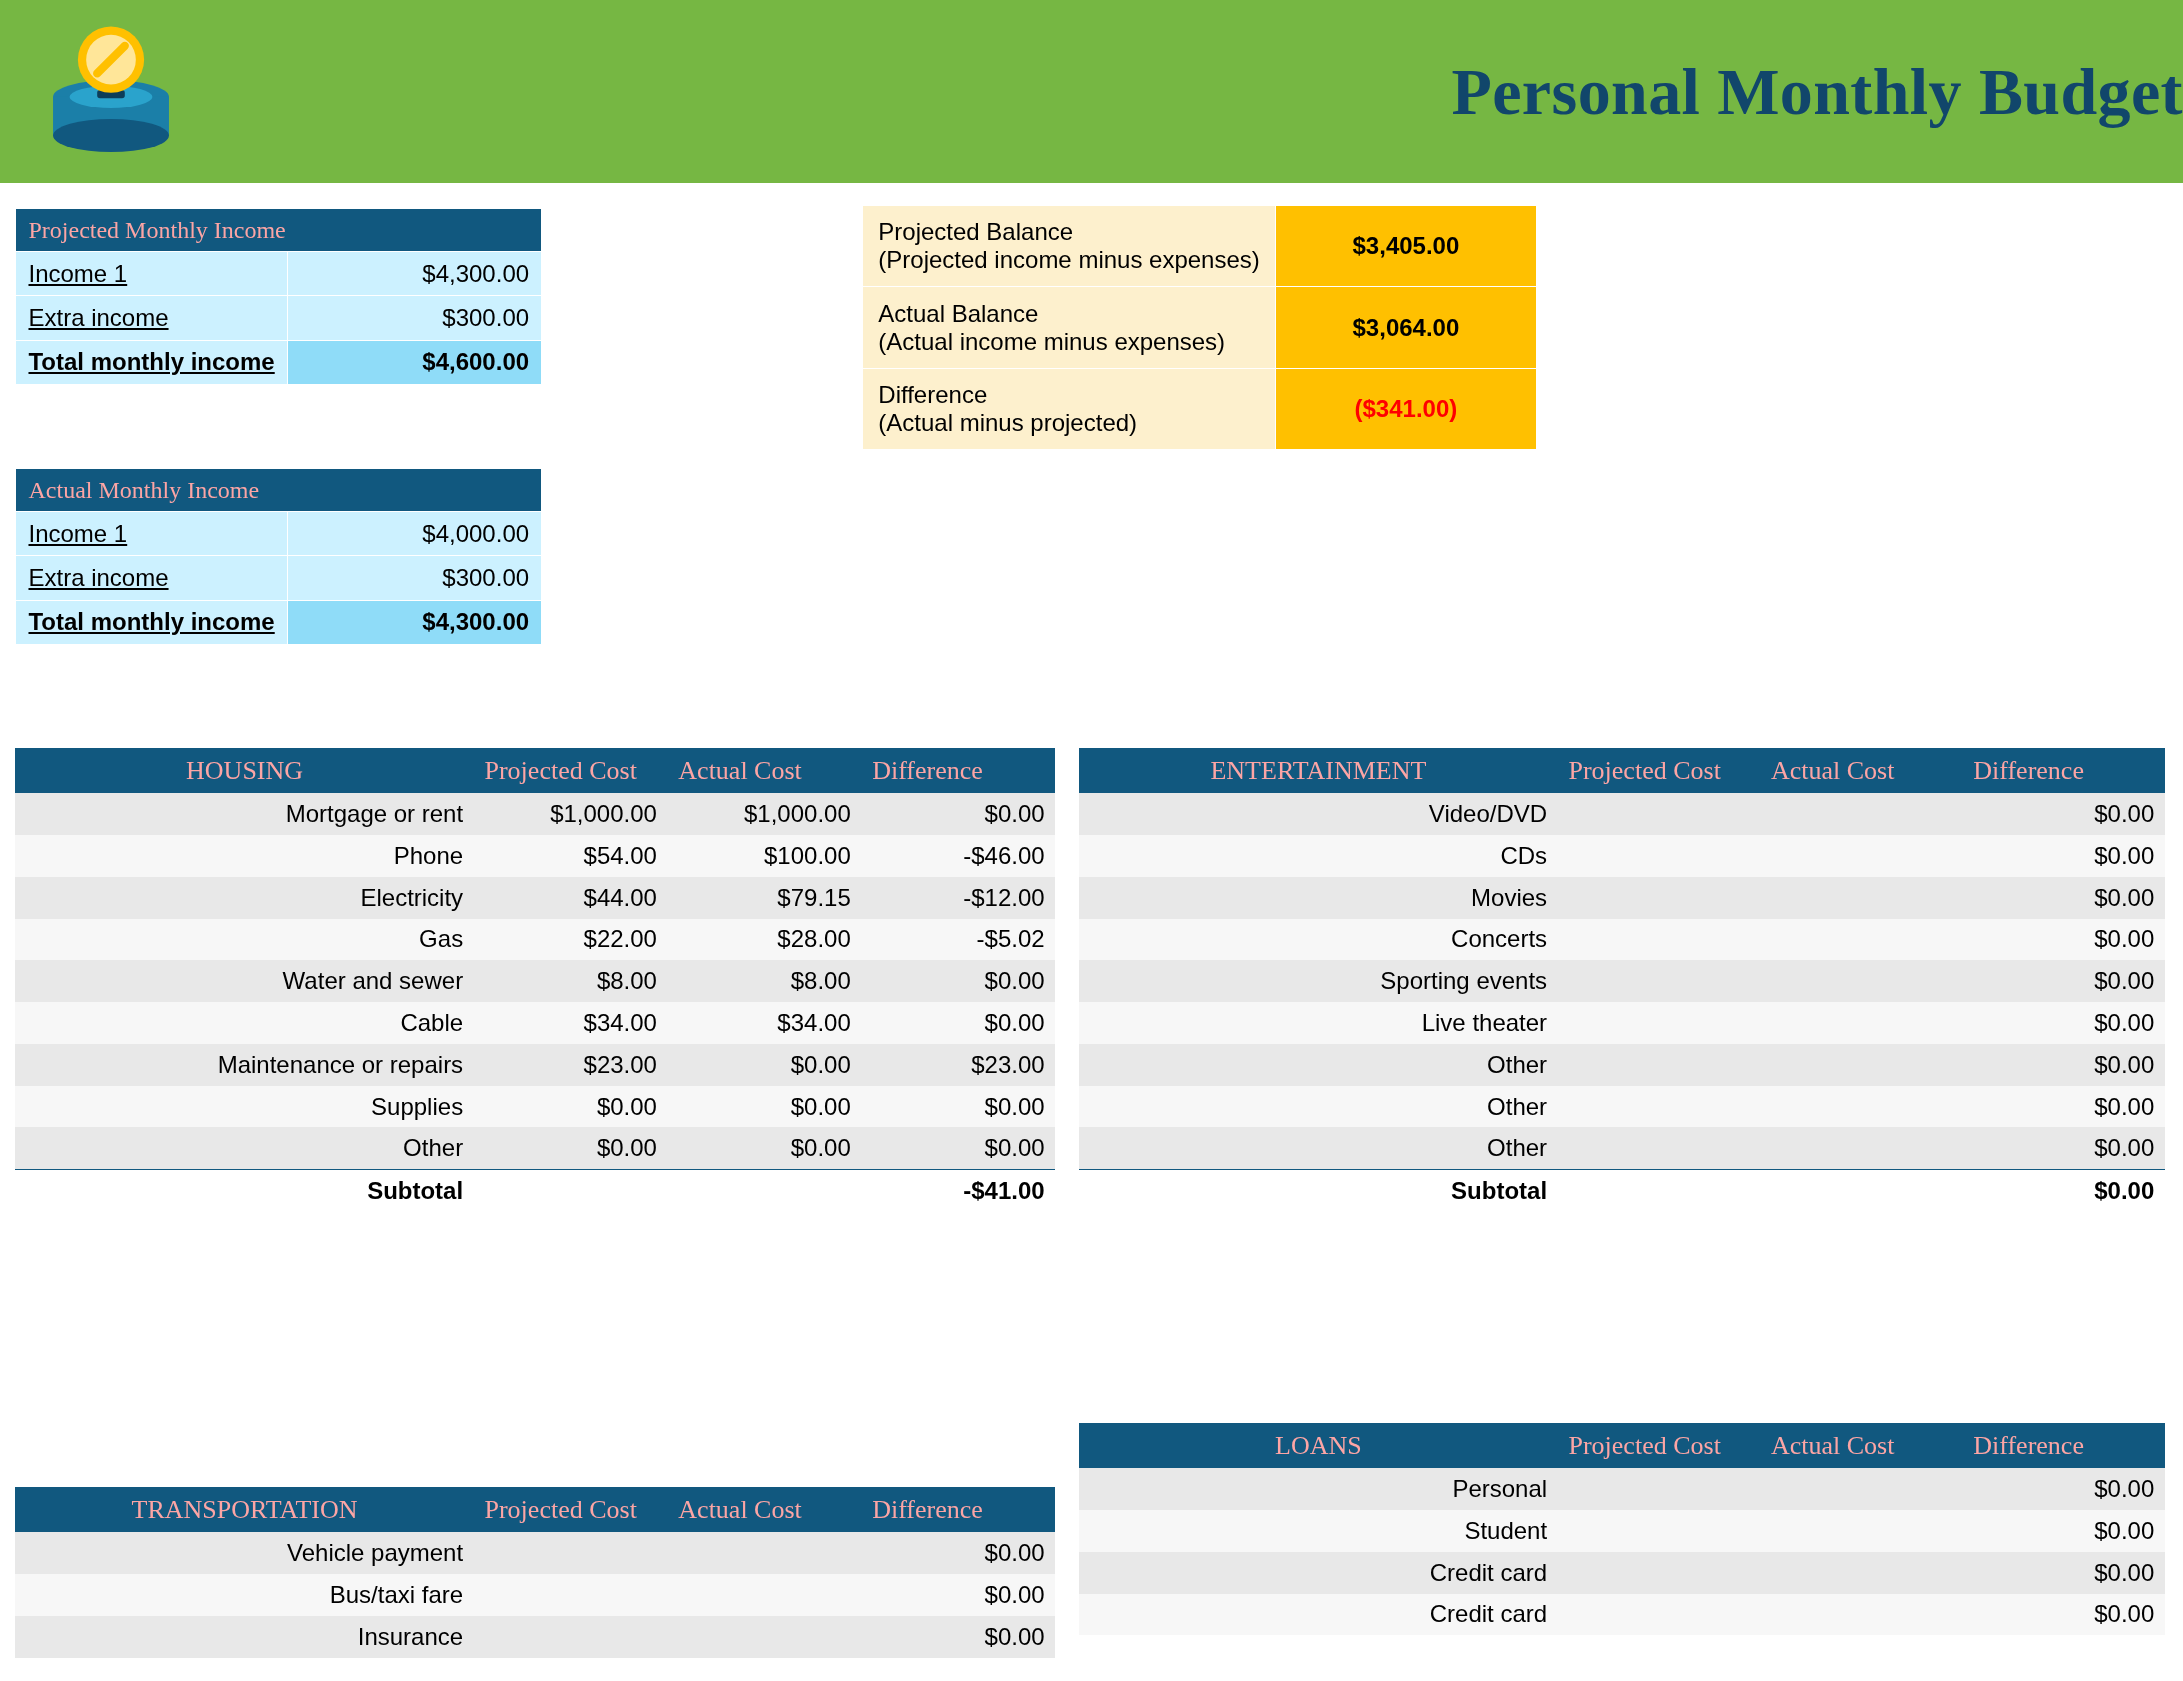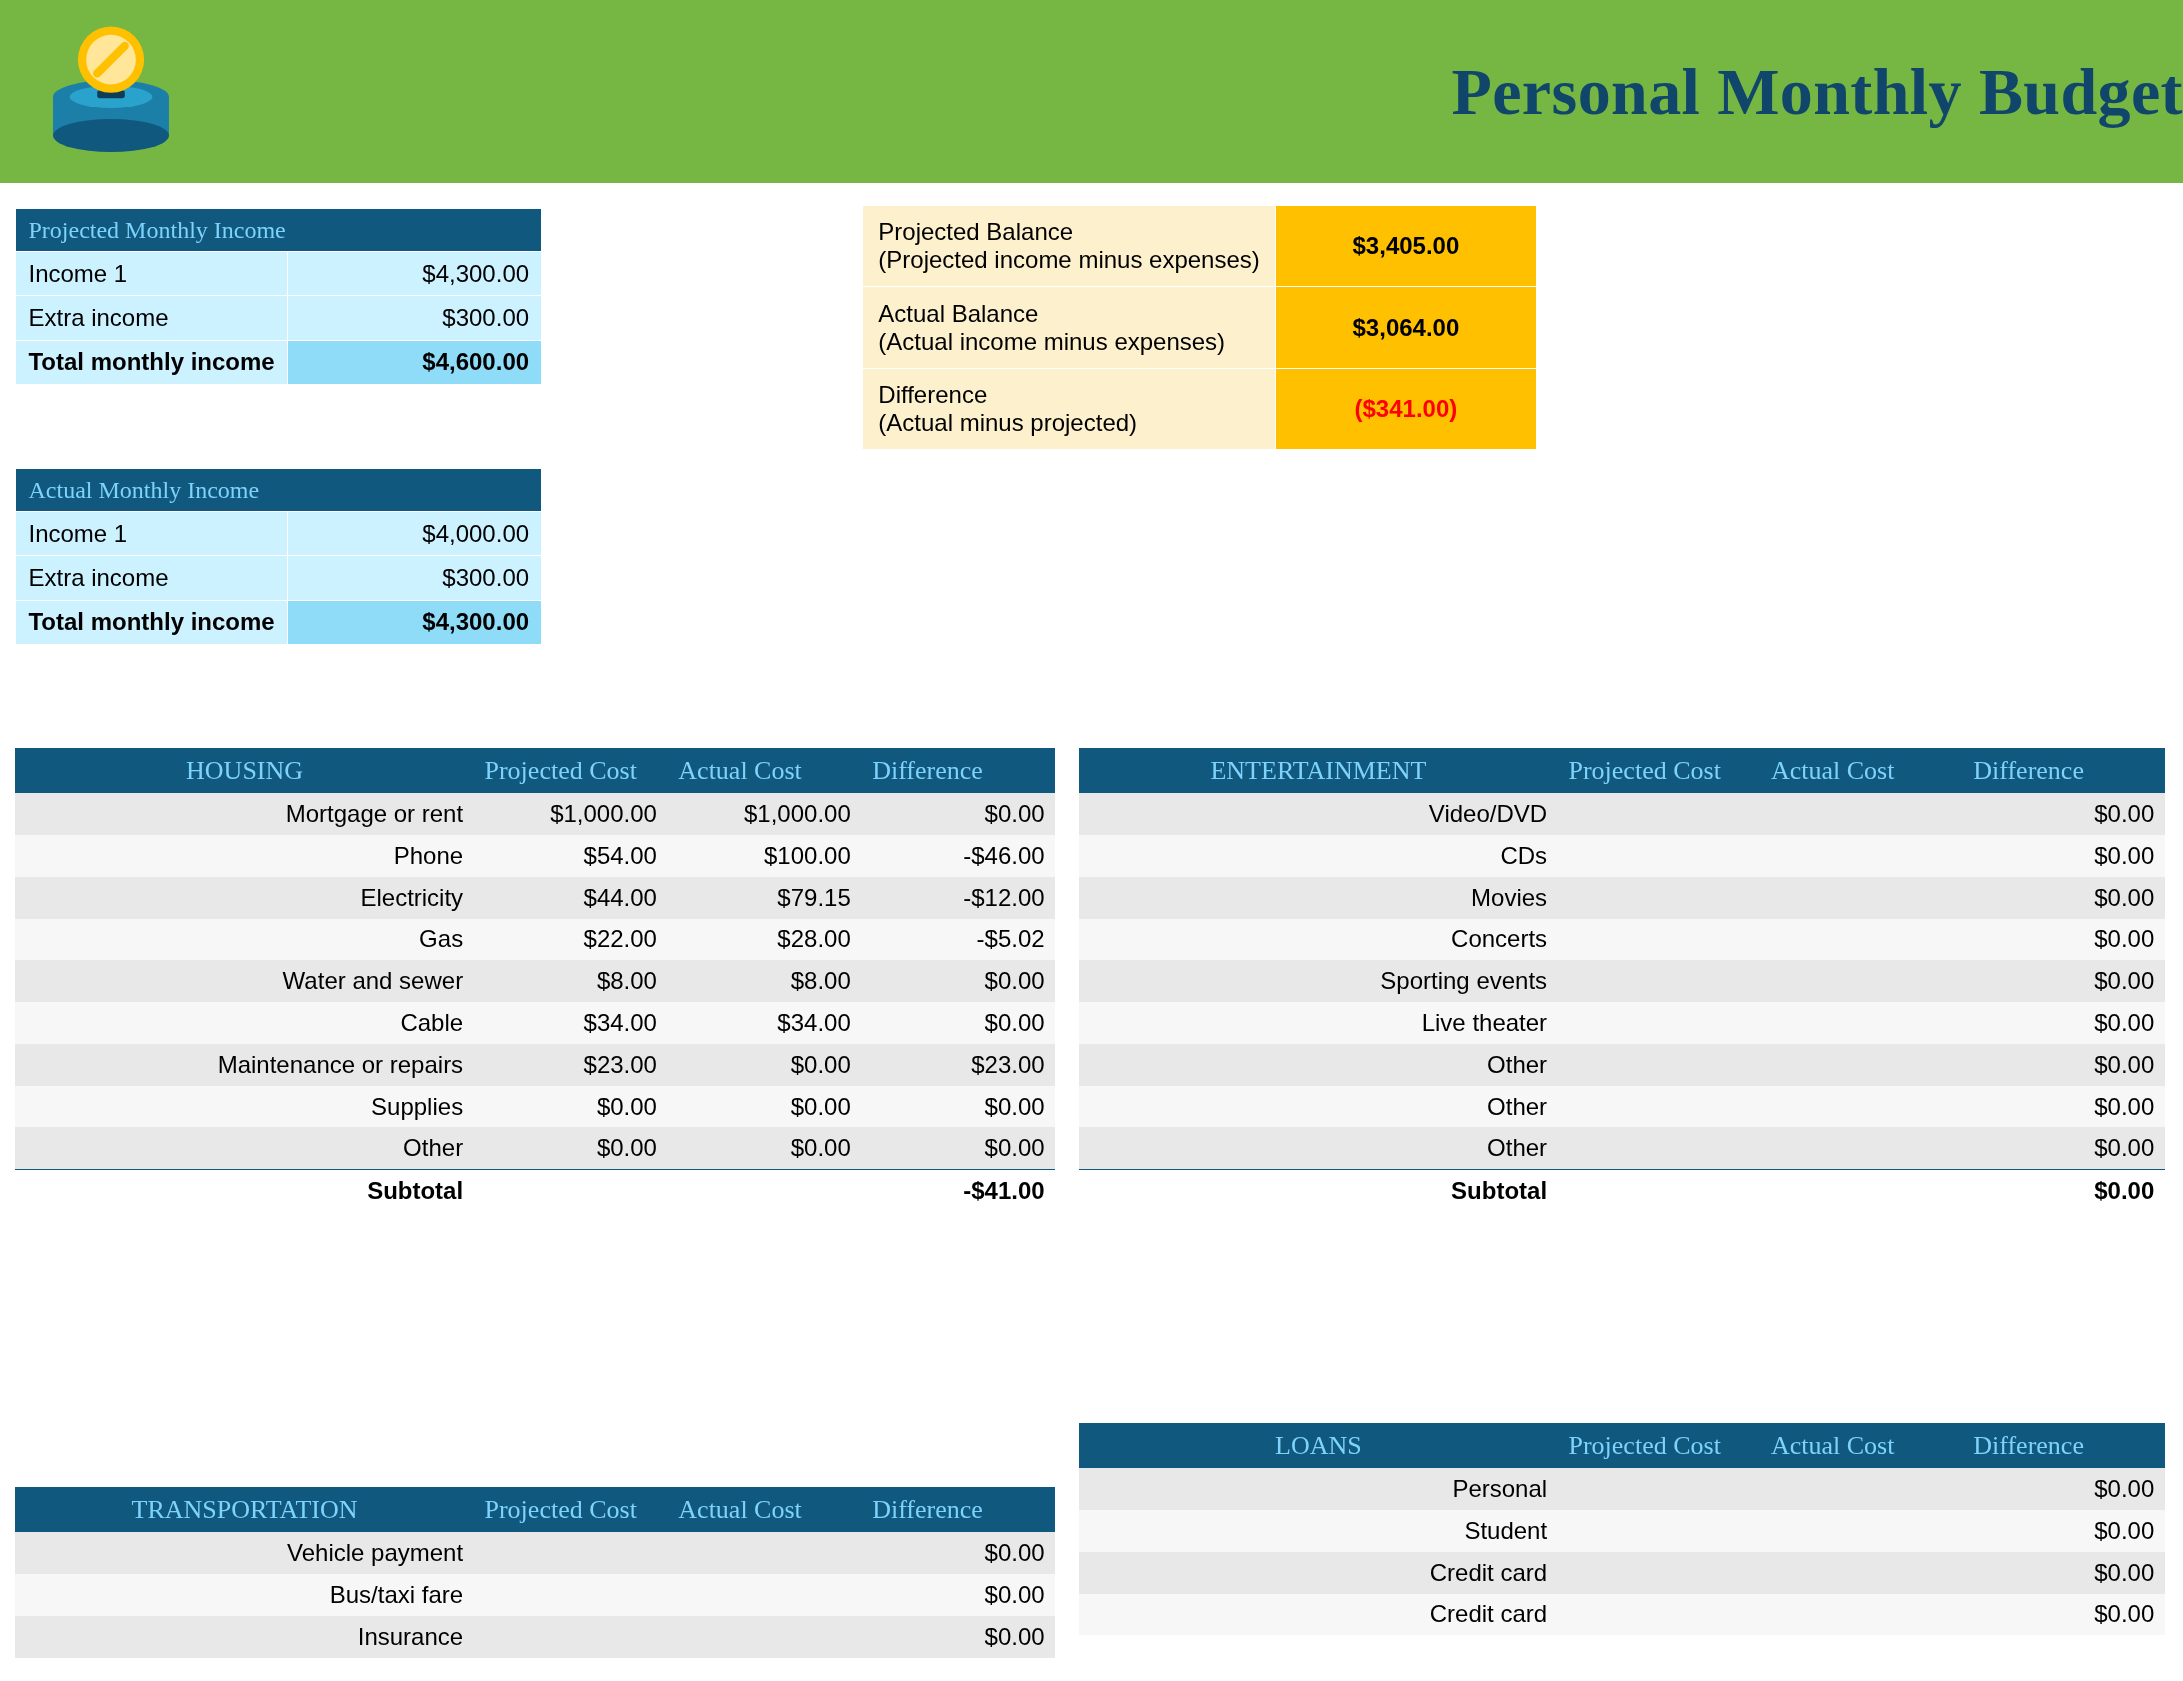--- a/index.html
+++ b/index.html
@@ -42,21 +42,21 @@
     letter-spacing: 0.4px;
   }
 
   
   table {
     border-collapse: collapse;
     table-layout: fixed;
   }
   .hdr-bar td, .hdr-bar th {
     background: #11587f;
-    color: #7dd3fc;
+    color: #fca5a5;
     font-family: "Liberation Serif", serif;
     font-size: 26px;
     padding: 7.6px 10.7px;
     font-weight: normal;
     white-space: nowrap;
   }
   .hdr-bar .num {
     text-align: left;
   }
 
@@ -66,20 +66,21 @@
     width: 665px;
   }
   .income-table td {
     padding: 7.6px 12.2px;
     font-size: 24px;
     border: 0.8px solid #ffffff;
   }
   .income-table td.lbl {
     background: #ccf1ff;
     text-align: left;
+    text-decoration: underline;
   }
   .income-table td.val {
     background: #ccf1ff;
     text-align: right;
     width: 229px;
   }
   .income-table tr.total td {
     font-weight: bold;
   }
   .income-table tr.total td.val {

